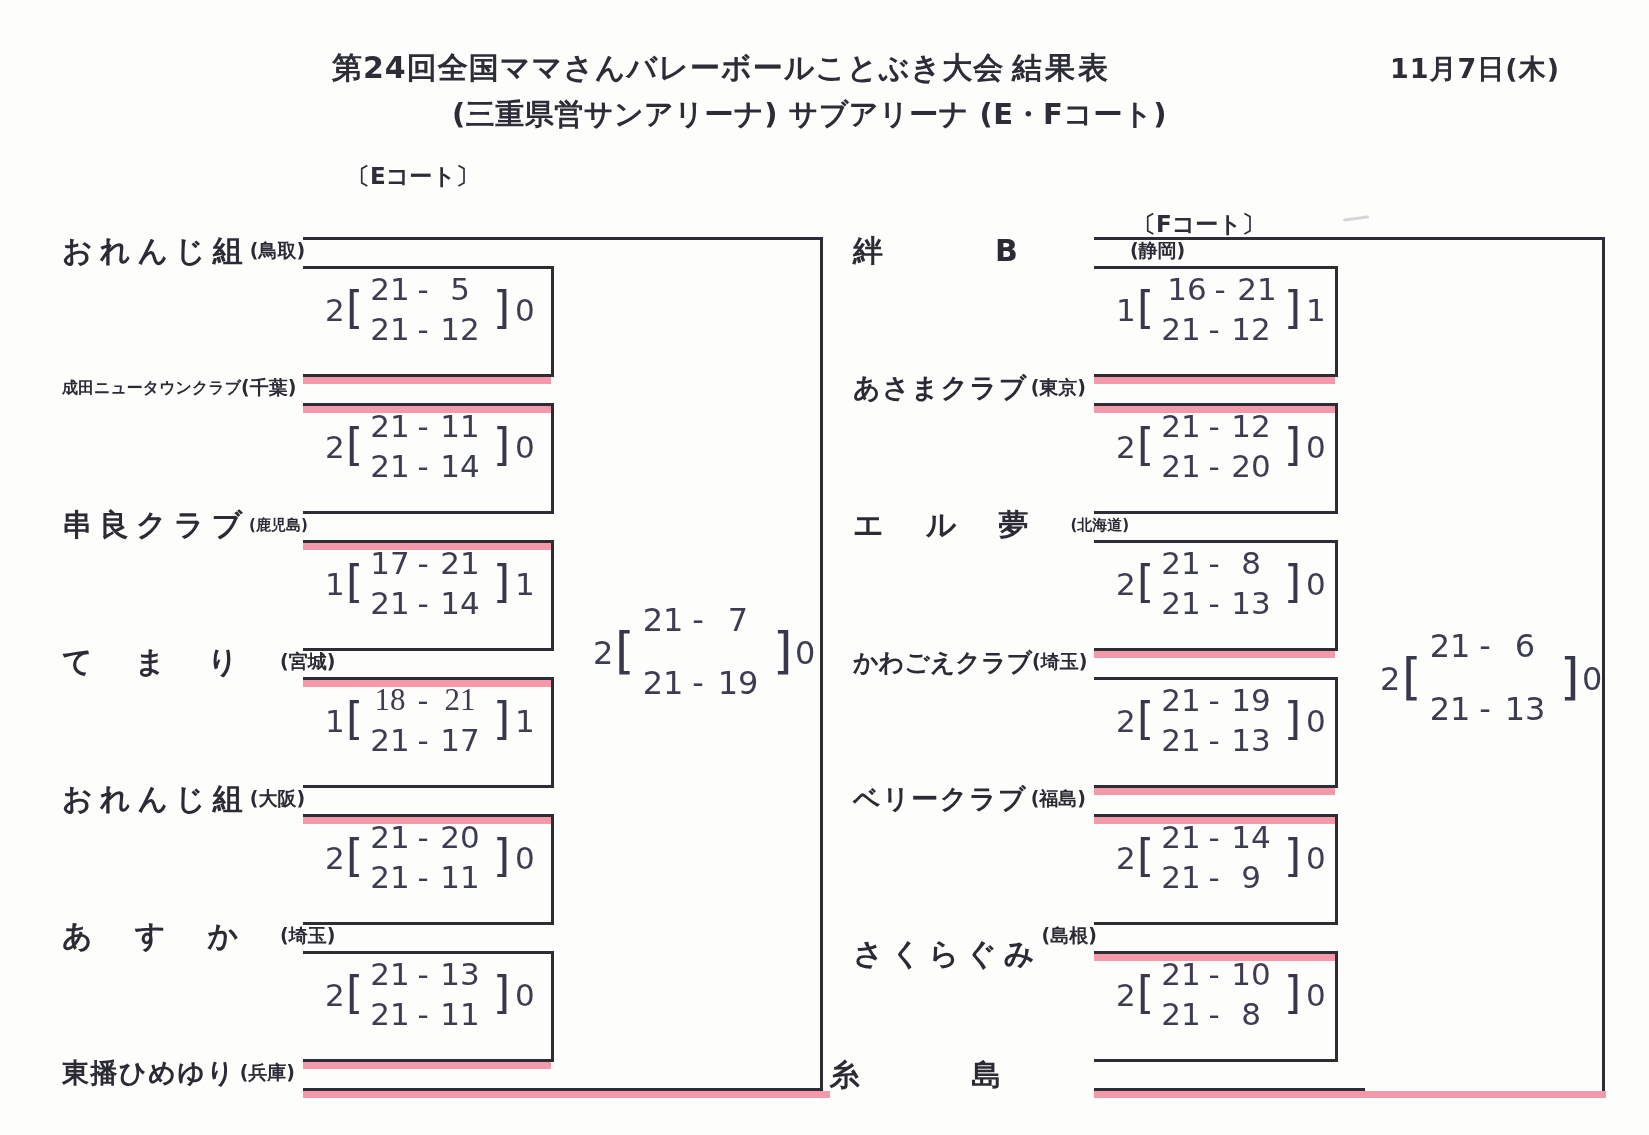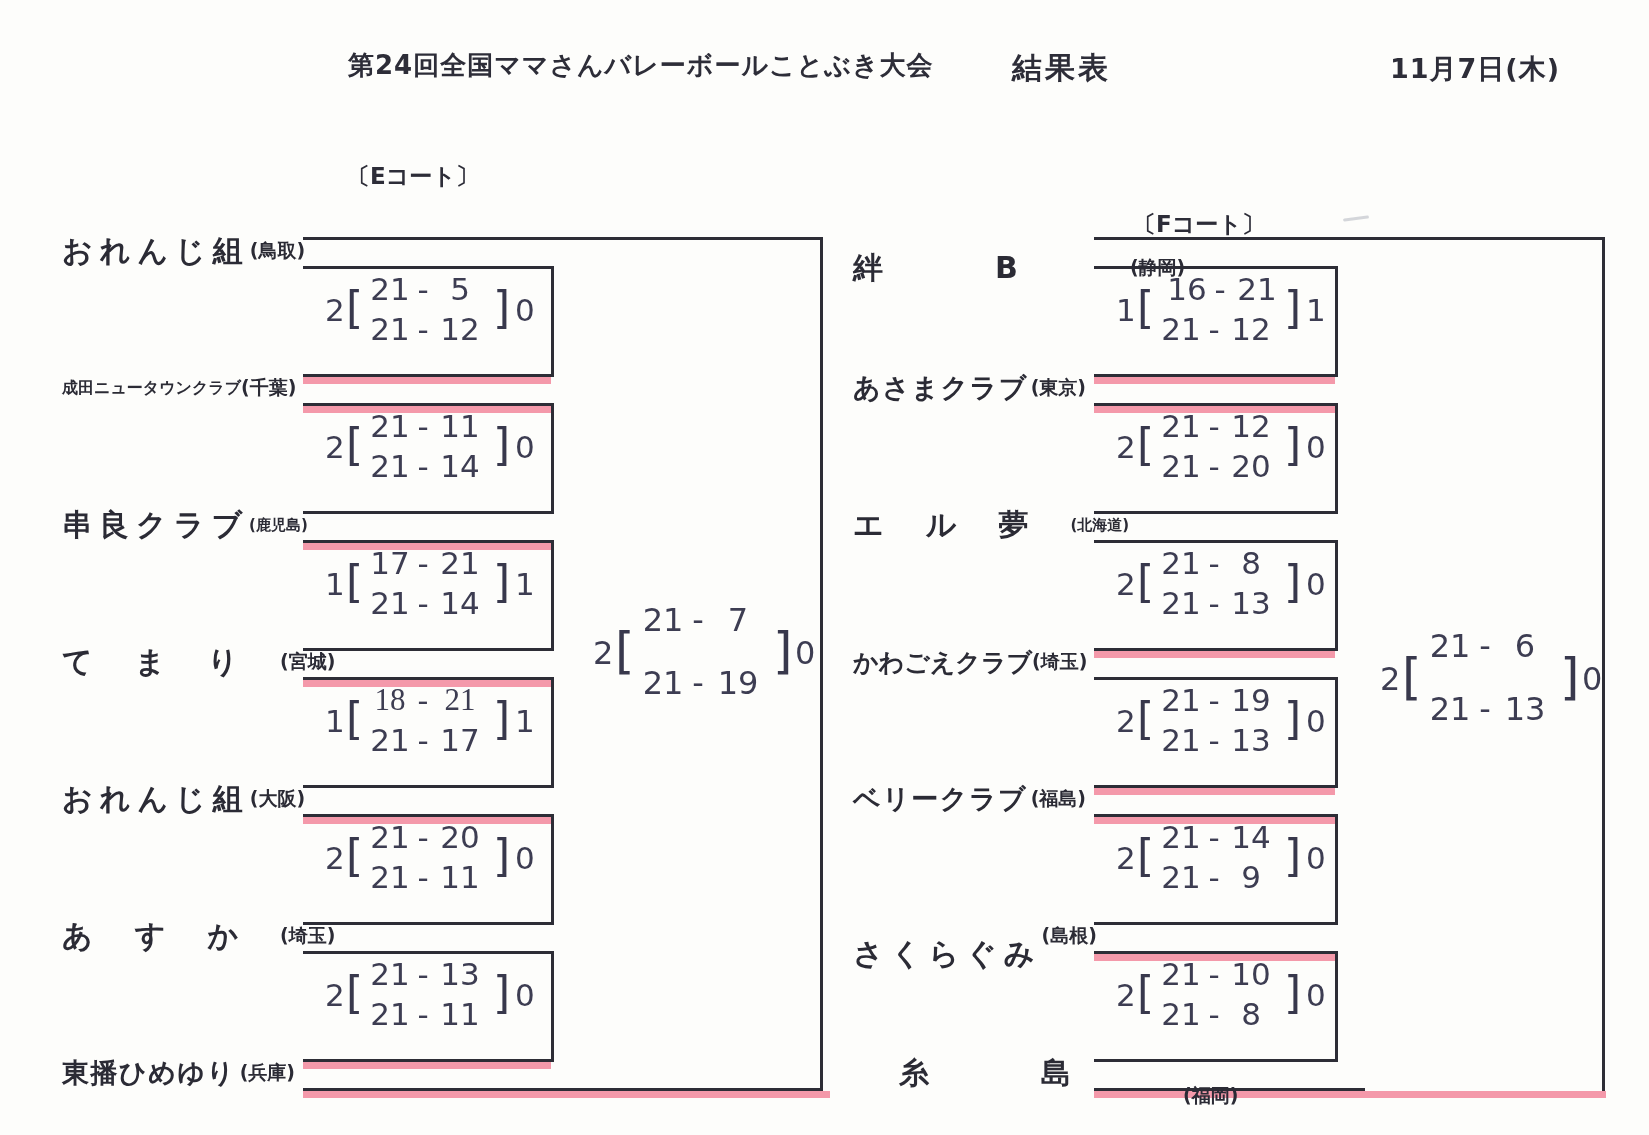--- a/index.html
+++ b/index.html
@@ -1,19 +1,19 @@
 <!DOCTYPE html>
 <html><head>
 <meta charset="utf-8">
 <style>
   html,body{margin:0;padding:0;background:#e8e8e8}
   .page{position:relative;width:1649px;height:1135px;background:#fdfdfb;
         font-family:"DejaVu Sans",sans-serif;color:#30303a;overflow:hidden}
   .hdr{position:absolute;font-weight:bold;white-space:nowrap;color:#2d2d38}
-  .title{left:348px;top:48px;font-size:26px;letter-spacing:1px}
+  .title{left:332px;top:48px;font-size:30px;letter-spacing:1px}
   .results{left:1012px;top:48px;font-size:30px;letter-spacing:3px}
   .date{left:1390px;top:51px;font-size:27px;letter-spacing:1px}
   .subtitle{left:452px;top:95px;font-size:29px;letter-spacing:0.5px}
   .court-label{position:absolute;top:161px;font-size:23px;font-weight:bold;
                white-space:nowrap;color:#2d2d38}
   .hline{position:absolute;height:3px;background:#2d2d36}
   .vline{position:absolute;width:3px;background:#2d2d36}
   .pink{position:absolute;height:7px;opacity:0.85}
   .team-row{position:absolute;display:flex;justify-content:space-between;
             align-items:center;height:36px;white-space:nowrap}
@@ -44,20 +44,21 @@
   .smudge{position:absolute;left:1343px;top:217px;width:26px;height:3px;
           background:#b9bcc4;transform:rotate(-7deg);opacity:.6;border-radius:2px}
 </style>
 </head>
 <body>
 
 <div class="page">
   <div class="hdr title">第24回全国ママさんバレーボールことぶき大会</div>
   <div class="hdr results">結果表</div>
   <div class="hdr date">11月7日(木)</div>
+  <div class="hdr subtitle">(三重県営サンアリーナ) サブアリーナ (E・Fコート)</div>
   <div class="smudge"></div>
   <div id="brackets">
       <div class="col">
         <div class="court-label" style="left: 347px;">〔Eコート〕</div>
         <div class="hline" style="left: 303px; top: 237px; width: 520px;"></div>
         <div class="hline" style="left: 303px; top: 266px; width: 248px;"></div>
         <div class="team-row" style="left: 62px; top: 233px; width: 233px;">
           <span class="team-name" style="font-size: 30px; letter-spacing: 7px;">おれんじ組</span>
           <span class="pref" style="font-size: 19px;">(鳥取)</span>
         </div>
@@ -221,21 +222,21 @@
             <span class="n2">19</span>
           </div>
           <span class="br brr">]</span>
           <span class="rn">0</span>
         </div>
       </div>
       <div class="col">
         <div class="court-label" style="left: 1133px; margin-top: 48px;">〔Fコート〕</div>
         <div class="hline" style="left: 1094px; top: 237px; width: 511px;"></div>
         <div class="hline" style="left: 1094px; top: 266px; width: 241px;"></div>
-        <div class="team-row" style="left: 853px; top: 250px; width: 233px;">
+        <div class="team-row" style="left: 853px; top: 233px; width: 233px;">
           <span class="team-name" style="font-size: 30px; letter-spacing: 112px;">絆B</span>
           <span class="pref" style="font-size: 19px;">(静岡)</span>
         </div>
         <div class="hline" style="left: 1094px; top: 374px; width: 241px;"></div>
         <div class="hline" style="left: 1094px; top: 403px; width: 241px;"></div>
         <div class="pink" style="left: 1094px; top: 377px; width: 241px; background: rgb(242, 135, 155);"></div>
         <div class="pink" style="left: 1094px; top: 406px; width: 241px; background: rgb(242, 135, 155);"></div>
         <div class="team-row" style="left: 853px; top: 370px; width: 233px;">
           <span class="team-name" style="font-size: 27px; letter-spacing: 1.5px;">あさまクラブ</span>
           <span class="pref" style="font-size: 19px;">(東京)</span>
@@ -264,21 +265,21 @@
         <div class="hline" style="left: 1094px; top: 922px; width: 241px;"></div>
         <div class="hline" style="left: 1094px; top: 951px; width: 241px;"></div>
         <div class="pink" style="left: 1094px; top: 954px; width: 241px; background: rgb(242, 135, 155);"></div>
         <div class="team-row" style="left: 853px; top: 918px; width: 233px;">
           <span class="team-name" style="font-size: 30px; letter-spacing: 7px; margin-top: 36px;">さくらぐみ</span>
           <span class="pref" style="font-size: 19px;">(島根)</span>
         </div>
         <div class="hline" style="left: 1094px; top: 1059px; width: 241px;"></div>
         <div class="hline" style="left: 1094px; top: 1088px; width: 271px;"></div>
         <div class="pink" style="left: 1094px; top: 1091px; width: 512px; background: rgb(242, 135, 155);"></div>
-        <div class="team-row" style="left: 899px; top: 1055px; width: 233px;">
+        <div class="team-row" style="left: 855px; top: 1055px; width: 233px; flex-direction: column;">
           <span class="team-name" style="font-size: 30px; letter-spacing: 112px;">糸島</span>
           <span class="pref" style="font-size: 19px; margin-top: 45px;">(福岡)</span>
         </div>
         <div class="vline" style="left: 1335px; top: 266px; height: 111px;"></div>
         <div class="score" style="left: 1106px; top: 268px; width: 230px; height: 104px;">
           <span class="ln">1</span>
           <span class="br bl">[</span>
           <div class="set-row" style="top: 3px; margin-left: 6px;">
             <span class="n1">16</span>
             <span class="d">-</span>

